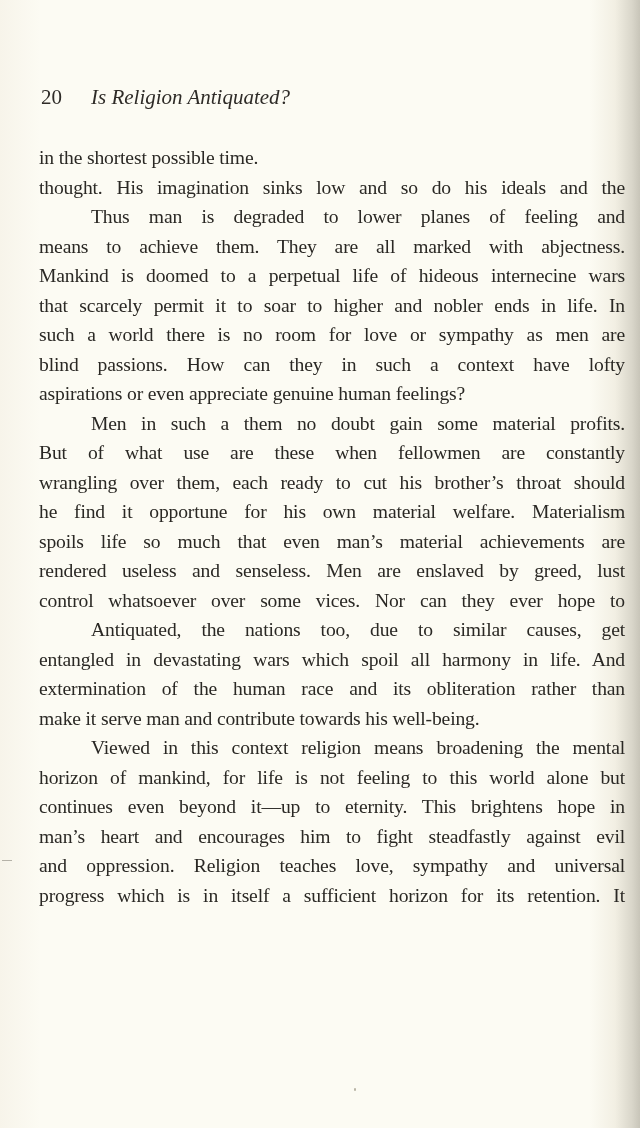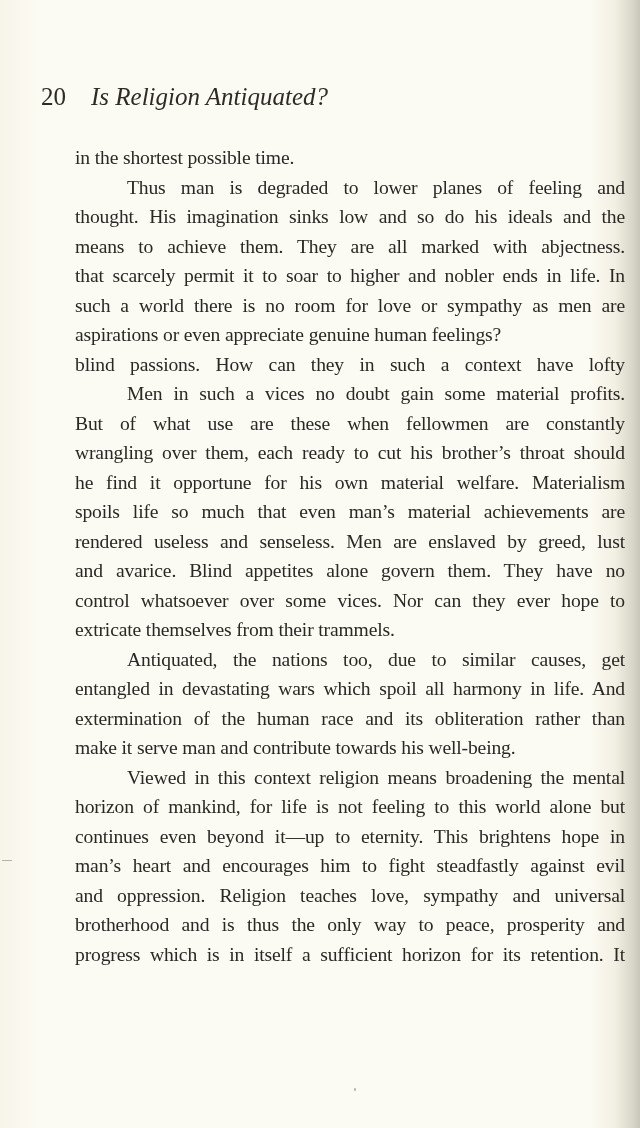--- a/index.html
+++ b/index.html
@@ -18,21 +18,21 @@
     .page {
       position: absolute;
       left: 0; top: 0;
       width: 640px; height: 1128px;
       background: linear-gradient(to right, #f7f4ea 0px, #fcfbf3 40px, #fcfbf3 590px, #f2efe3 615px, #d9d6ca 632px, #c8c5b9 640px);
     }
     .running-head {
       position: absolute;
       left: 41px;
       top: 86px;
-      font-size: 25px;
+      font-size: 21px;
       line-height: 22px;
       color: #2e2b27;
       white-space: nowrap;
     }
     .running-head .page-number {
       display: inline-block;
       width: 50px;
     }
     .running-head .book-title {
       font-style: italic;
@@ -44,21 +44,20 @@
       width: 586px;
     }
     .line {
       font-size: 19.6px;
       line-height: 29.5px;
       height: 29.5px;
       white-space: nowrap;
       text-align: justify;
       text-align-last: justify;
       letter-spacing: -0.15px;
-      margin-left: 36px;
     }
     .line.last {
       text-align-last: left;
     }
     .line.indent {
       padding-left: 52px;
     }
     .speck {
       position: absolute;
       left: 354px;
@@ -86,54 +85,52 @@
     <span class="page-number">20</span><span class="book-title">Is Religion Antiquated?</span>
   </div>
 
   <div class="body-text">
 
     <div class="paragraph">
       <div class="line last">in the shortest possible time.</div>
     </div>
 
     <div class="paragraph">
+      <div class="line">thought. His imagination sinks low and so do his ideals and the</div>
       <div class="line indent">Thus man is degraded to lower planes of feeling and</div>
-      <div class="line">thought. His imagination sinks low and so do his ideals and the</div>
       <div class="line">means to achieve them. They are all marked with abjectness.</div>
+      <div class="line">Mankind is doomed to a perpetual life of hideous internecine wars</div>
       <div class="line">that scarcely permit it to soar to higher and nobler ends in life. In</div>
       <div class="line">such a world there is no room for love or sympathy as men are</div>
+      <div class="line">blind passions. How can they in such a context have lofty</div>
       <div class="line last">aspirations or even appreciate genuine human feelings?</div>
-      <div class="line">blind passions. How can they in such a context have lofty</div>
     </div>
 
     <div class="paragraph">
-      <div class="line indent">Men in such a vices no doubt gain some material profits.</div>
+      <div class="line indent">Men in such a them no doubt gain some material profits.</div>
       <div class="line">But of what use are these when fellowmen are constantly</div>
       <div class="line">wrangling over them, each ready to cut his brother’s throat should</div>
       <div class="line">he find it opportune for his own material welfare. Materialism</div>
       <div class="line">spoils life so much that even man’s material achievements are</div>
       <div class="line">rendered useless and senseless. Men are enslaved by greed, lust</div>
-      <div class="line">and avarice. Blind appetites alone govern them. They have no</div>
       <div class="line">control whatsoever over some vices. Nor can they ever hope to</div>
-      <div class="line last">extricate themselves from their trammels.</div>
     </div>
 
     <div class="paragraph">
       <div class="line indent">Antiquated, the nations too, due to similar causes, get</div>
       <div class="line">entangled in devastating wars which spoil all harmony in life. And</div>
       <div class="line">extermination of the human race and its obliteration rather than</div>
       <div class="line last">make it serve man and contribute towards his well-being.</div>
     </div>
 
     <div class="paragraph">
       <div class="line indent">Viewed in this context religion means broadening the mental</div>
       <div class="line">horizon of mankind, for life is not feeling to this world alone but</div>
       <div class="line">continues even beyond it—up to eternity. This brightens hope in</div>
       <div class="line">man’s heart and encourages him to fight steadfastly against evil</div>
       <div class="line">and oppression. Religion teaches love, sympathy and universal</div>
-      <div class="line">brotherhood and is thus the only way to peace, prosperity and</div>
       <div class="line">progress which is in itself a sufficient horizon for its retention. It</div>
     </div>
   </div>
 
   <div class="margin-mark"></div>
   <div class="speck"></div>
 </div>
 
 </body></html>

